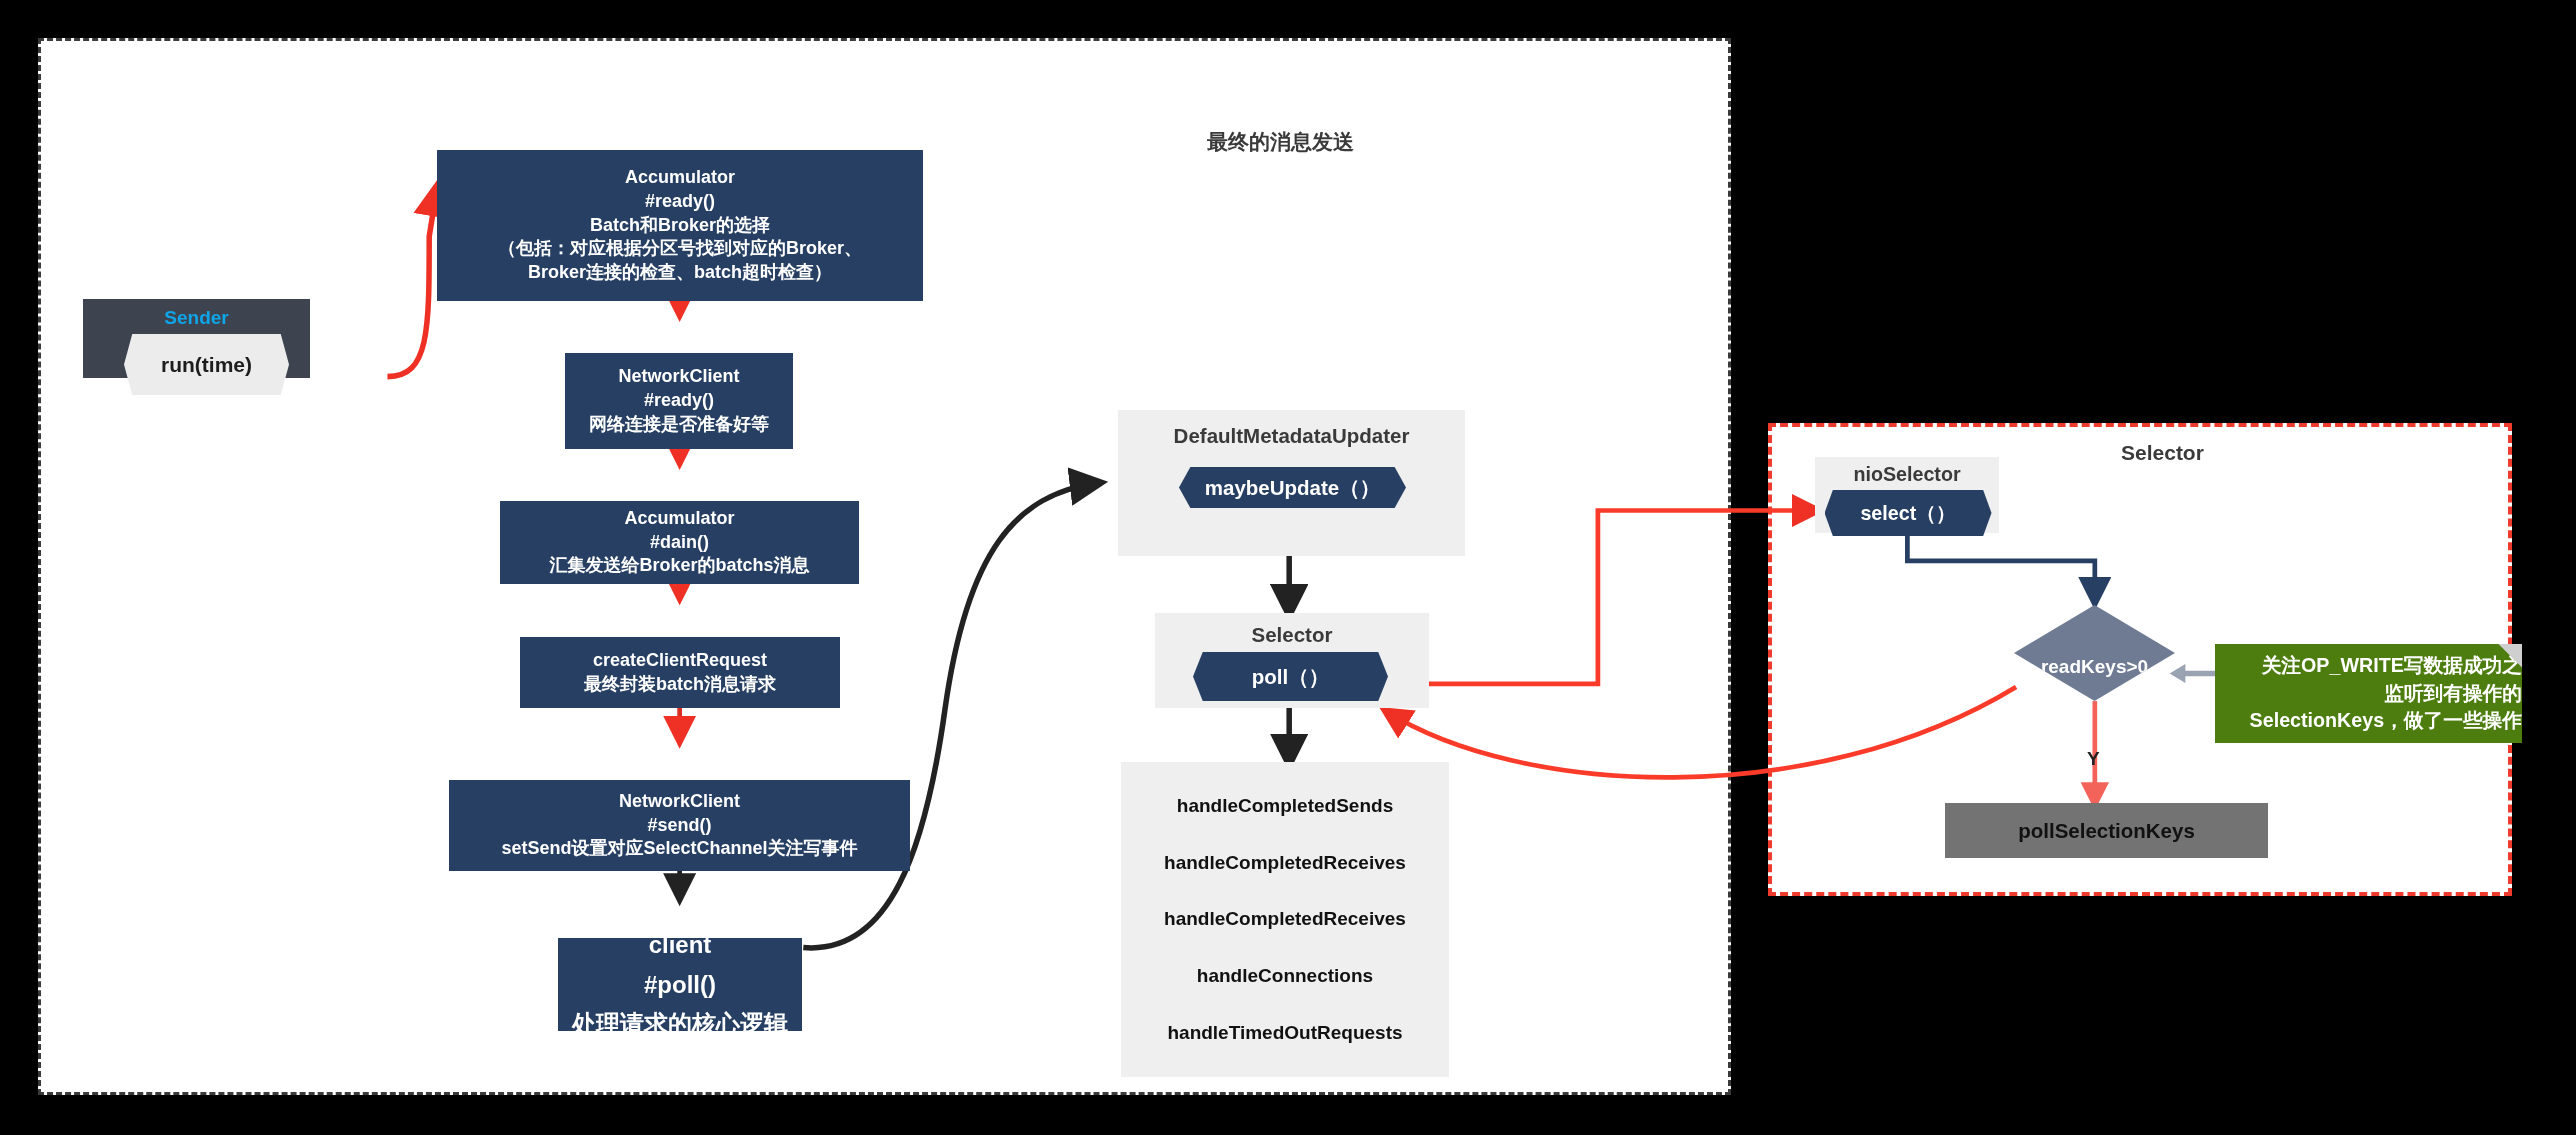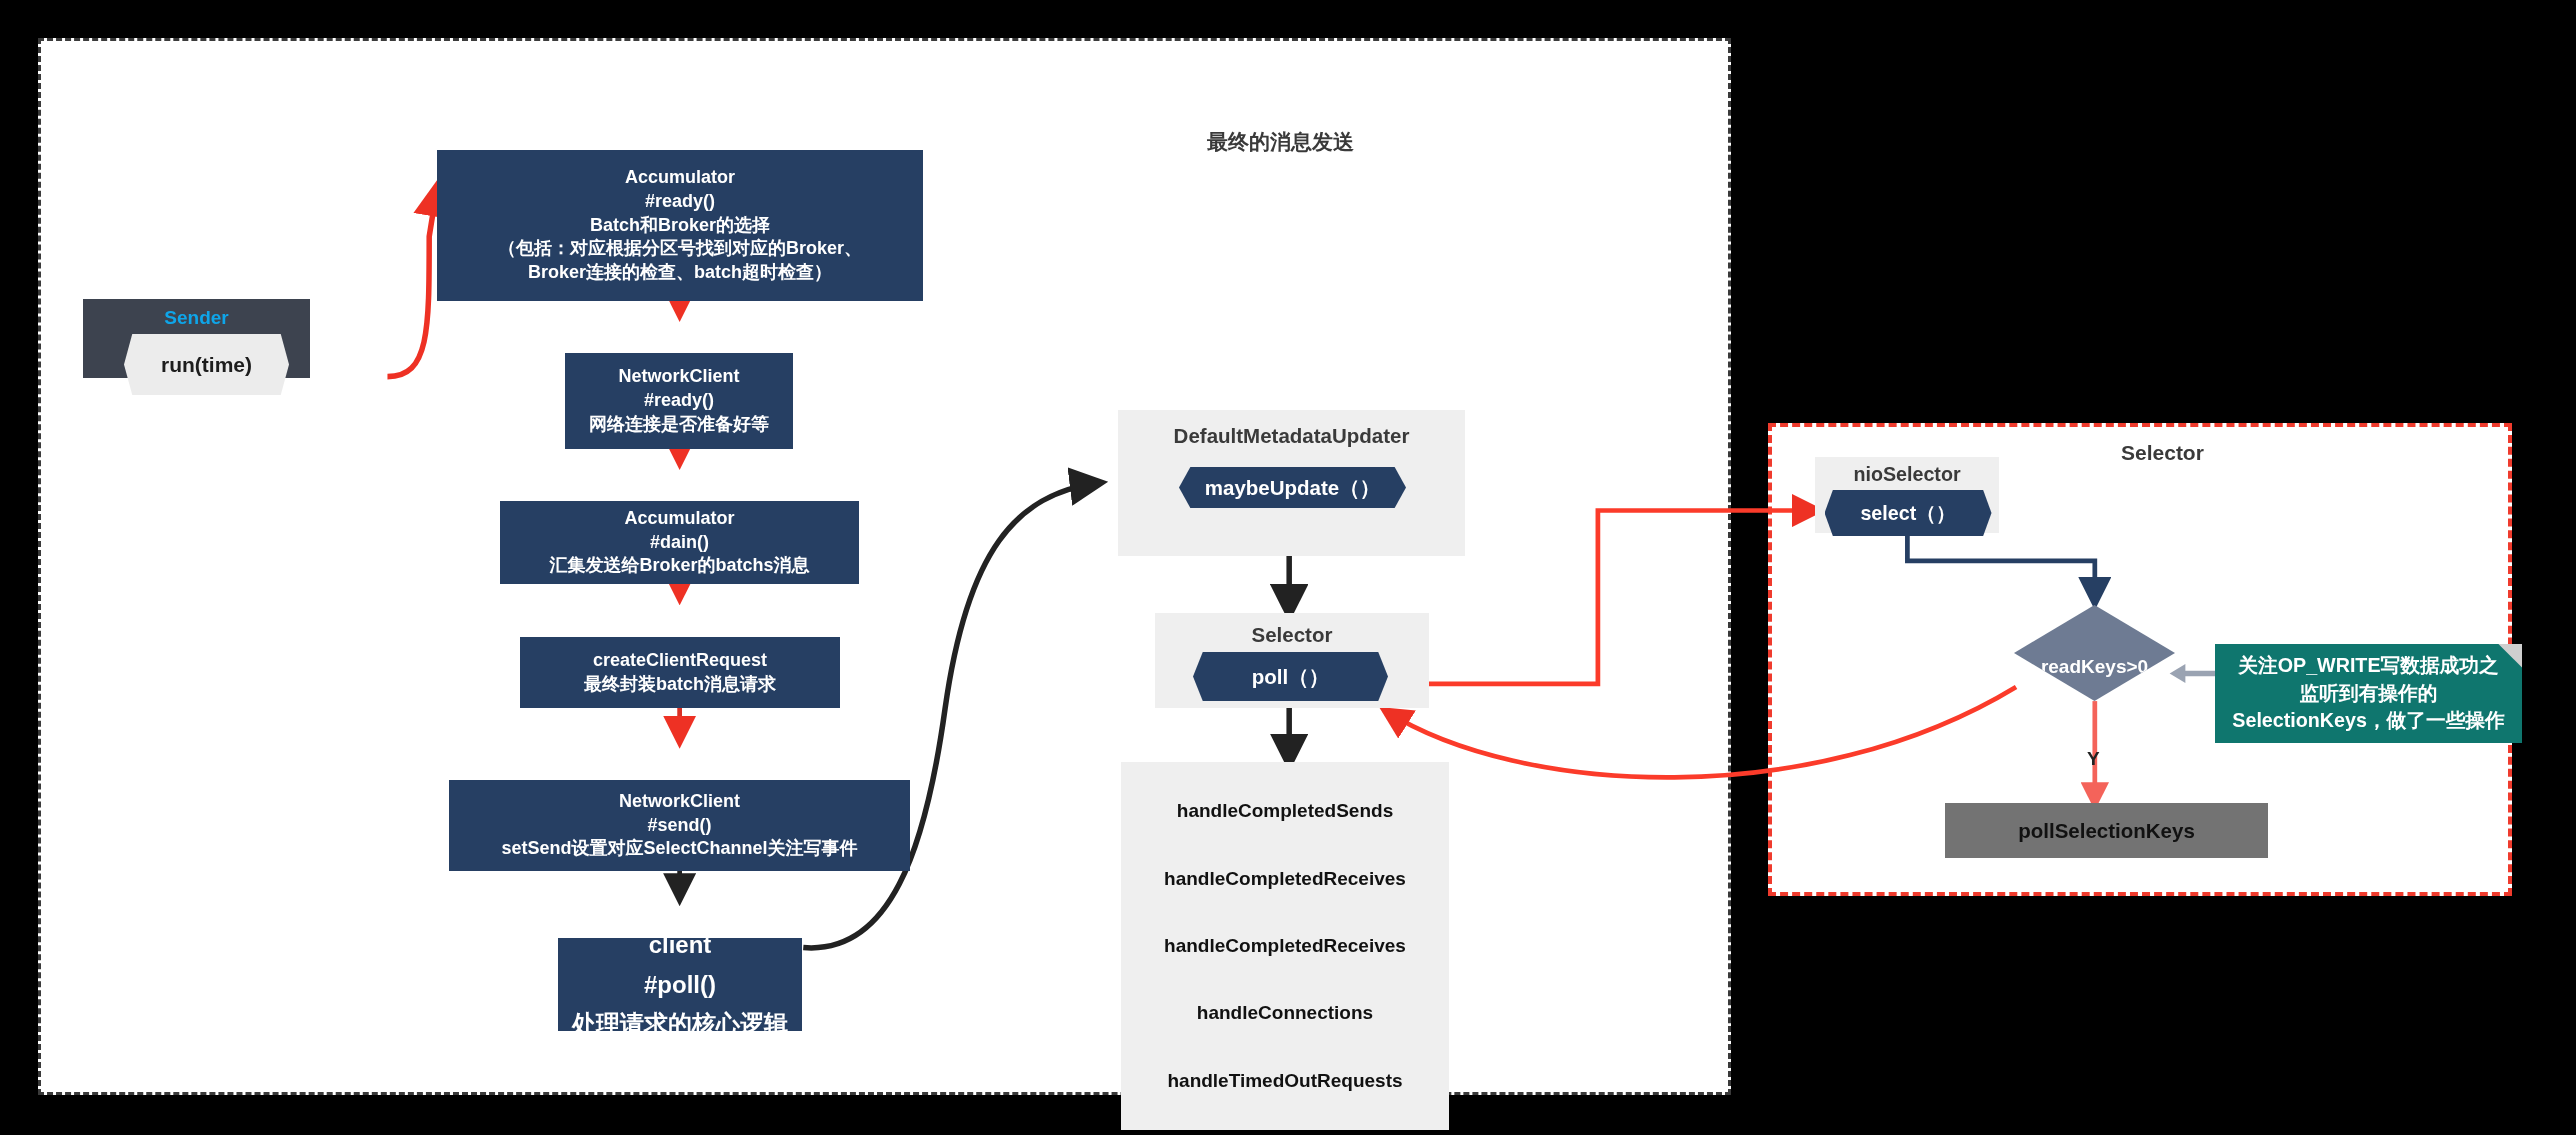--- a/index.html
+++ b/index.html
@@ -76,22 +76,22 @@
     transform:translateY(14px);}
 
   
   .plain-box{
     position:absolute;background:#737373;display:flex;align-items:center;justify-content:center;
     color:#111;font-weight:bold;box-sizing:border-box;
   }
 
   
   .note{
-    position:absolute;background:#0f766e;color:#ffffff;
-    display:flex;flex-direction:column;align-items:center;justify-content:center;
+    position:absolute;background:#4d7c0f;color:#ffffff;
+    display:flex;flex-direction:column;align-items:flex-end;justify-content:center;
     font-weight:bold;text-align:center;line-height:1.42;box-sizing:border-box;
   }
   .note .nl{display:block;white-space:nowrap;}
   .note .fold{
     position:absolute;right:0;top:0;width:23.6px;height:23.6px;
     background:#cfcfcf;clip-path:polygon(0 0,100% 100%,100% 0);
   }
 
   .title-text{
     position:absolute;color:#3a3a3a;font-weight:bold;white-space:nowrap;
@@ -208,21 +208,21 @@
     </div>
   </div>
 
   <div class="grp" style="left:1155px;top:613px;width:274px;height:95px;">
     <div class="grp-title" style="top:9.5px;font-size:20.5px;">Selector</div>
     <div class="hexnode hex-dark" style="left:38px;top:39px;width:195px;height:49px;font-size:20.5px;">
       <span>poll（）</span>
     </div>
   </div>
 
-  <div class="list-grp" style="left:1121px;top:762px;width:328px;height:368px;padding:15.8px 0;">
+  <div class="list-grp" style="left:1121px;top:762px;width:328px;height:315px;padding:15.8px 0;">
     <div class="li">handleCompletedSends</div>
     <div class="li">handleCompletedReceives</div>
     <div class="li">handleCompletedReceives</div>
     <div class="li">handleConnections</div>
     <div class="li">handleTimedOutRequests</div>
   </div>
 
   <div class="title-text" style="left:2121px;top:441px;font-size:21px;">Selector</div>
 
   <div class="grp" style="left:1815px;top:457px;width:184px;height:76px;">

